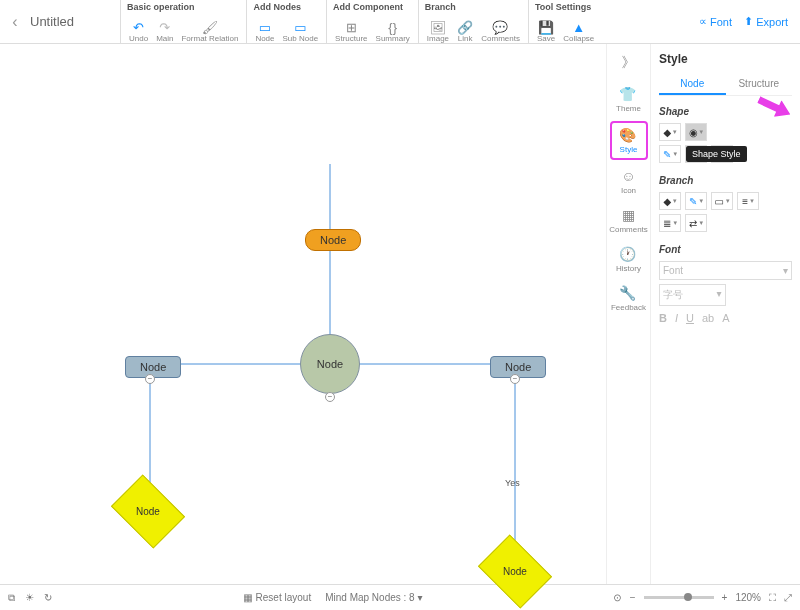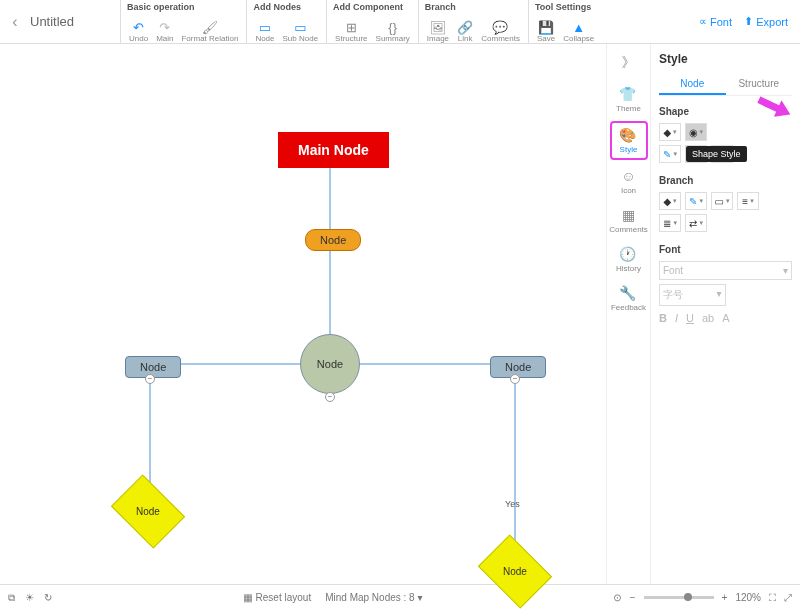--- a/index.html
+++ b/index.html
@@ -20,21 +20,21 @@
 .sidetabs{width:44px;border-left:1px solid #eee;display:flex;flex-direction:column;align-items:center;padding-top:6px;gap:4px;font-size:8px;color:#888}
 .sidetab{display:flex;flex-direction:column;align-items:center;padding:4px 2px;width:38px;cursor:pointer}
 .sidetab.sel{border:2px solid #e83ee8;border-radius:4px;color:#1890ff}
 .sidetab .ic{font-size:14px;margin-bottom:2px}
 .panel{width:150px;border-left:1px solid #eee;padding:8px;font-size:11px;color:#333}
 .panel h3{font-size:12px;font-weight:bold;margin-bottom:8px}
 .ptabs{display:flex;border-bottom:1px solid #eee;margin-bottom:10px}
 .ptab{flex:1;text-align:center;padding:4px;font-size:10px;color:#888;cursor:pointer}
 .ptab.act{color:#1890ff;border-bottom:2px solid #1890ff}
 .sect{margin-bottom:12px}
-.sect-title{font-size:10px;font-weight:bold;margin-bottom:6px;color:#444}
+.sect-title{font-size:10px;font-weight:bold;font-style:italic;margin-bottom:6px;color:#444}
 .btn-row{display:flex;gap:4px;margin-bottom:4px}
 .mini-btn{width:22px;height:18px;border:1px solid #ddd;background:#fff;font-size:10px;display:flex;align-items:center;justify-content:center;cursor:pointer;position:relative}
 .mini-btn.hl{background:#d0d0d0}
 .dd::after{content:"▾";font-size:7px;margin-left:2px;color:#888}
 .tooltip{position:absolute;background:#222;color:#fff;font-size:9px;padding:3px 6px;border-radius:2px;white-space:nowrap;top:22px;left:0;z-index:10}
 .arrow{position:absolute;width:50px;height:40px;z-index:20}
 .arrow-body{position:absolute;right:10px;top:10px;width:35px;height:18px;background:#e83ee8;transform:rotate(25deg);clip-path:polygon(0 30%,60% 30%,60% 0,100% 50%,60% 100%,60% 70%,0 70%)}
 .font-sel{width:100%;border:1px solid #ddd;padding:3px;font-size:10px;color:#bbb;margin-bottom:4px;background:#fff}
 .fmt-row{display:flex;gap:8px;color:#bbb;font-size:11px;margin-top:6px}
 .statusbar{height:26px;border-top:1px solid #ddd;display:flex;align-items:center;font-size:10px;color:#777;padding:0 8px}
@@ -150,32 +150,31 @@
 <div class="main">
   <div class="canvas">
     <svg class="lines">
       <line x1="330" y1="120" x2="330" y2="185" stroke="#4a90d9" stroke-width="1"></line>
       <line x1="330" y1="205" x2="330" y2="290" stroke="#4a90d9" stroke-width="1"></line>
       <line x1="300" y1="320" x2="150" y2="320" stroke="#4a90d9" stroke-width="1"></line>
       <line x1="360" y1="320" x2="515" y2="320" stroke="#4a90d9" stroke-width="1"></line>
       <line x1="150" y1="332" x2="150" y2="445" stroke="#4a90d9" stroke-width="1"></line>
       <line x1="515" y1="332" x2="515" y2="505" stroke="#4a90d9" stroke-width="1"></line>
     </svg>
-    <div class="node main-node" style="left:278px;top:88px">Main Node</div>
     <div class="node rect-node" style="left:305px;top:185px">Node</div>
     <div class="node circle-node" style="left:300px;top:290px">Node</div>
     <div class="node blue-node" style="left:125px;top:312px">Node</div>
     <div class="node blue-node" style="left:490px;top:312px">Node</div>
     <div class="node diamond-node" style="left:118px;top:445px">
         <span>Node</span>
       </div>
     <div class="node diamond-node" style="left:485px;top:505px">
         <span>Node</span>
       </div>
-    <div class="yes-lbl" style="left:505px;top:455px">Yes</div>
+    <div class="yes-lbl" style="left:505px;top:434px">Yes</div>
     <div class="coll" style="left:325px;top:348px">−</div>
     <div class="coll" style="left:145px;top:330px">−</div>
     <div class="coll" style="left:510px;top:330px">−</div>
   </div>
 
   <div class="sidetabs" id="sidetabs">
       <div class="sidetab">
         <span class="ic">》</span>
         <span></span>
       </div>

